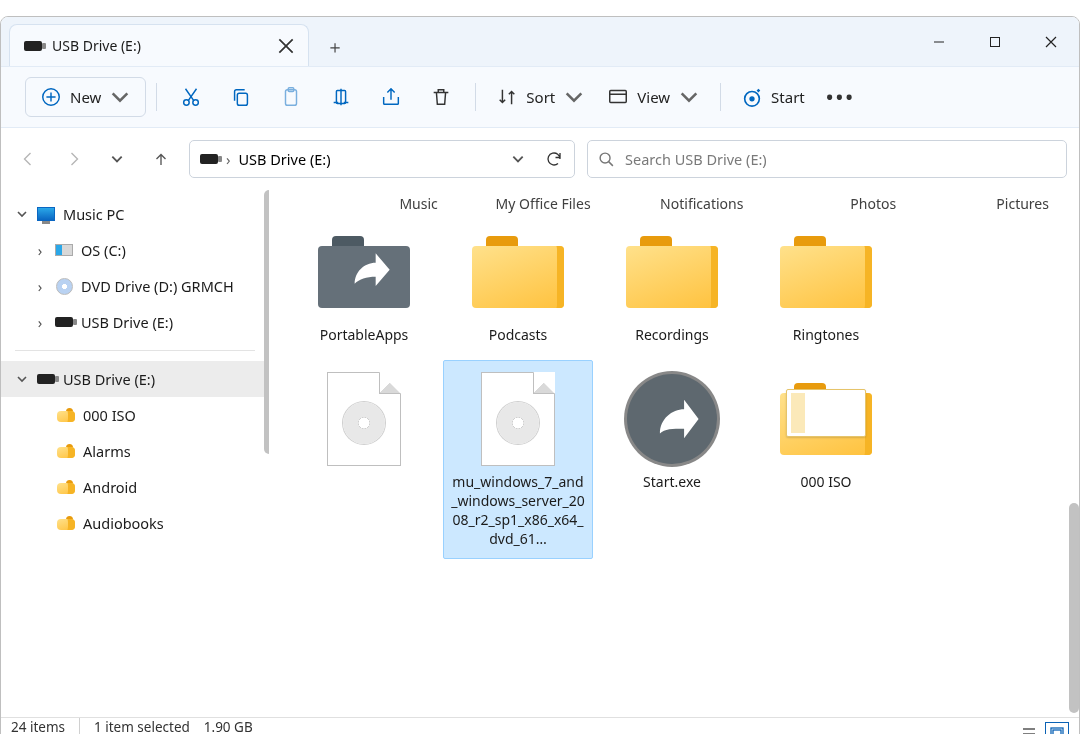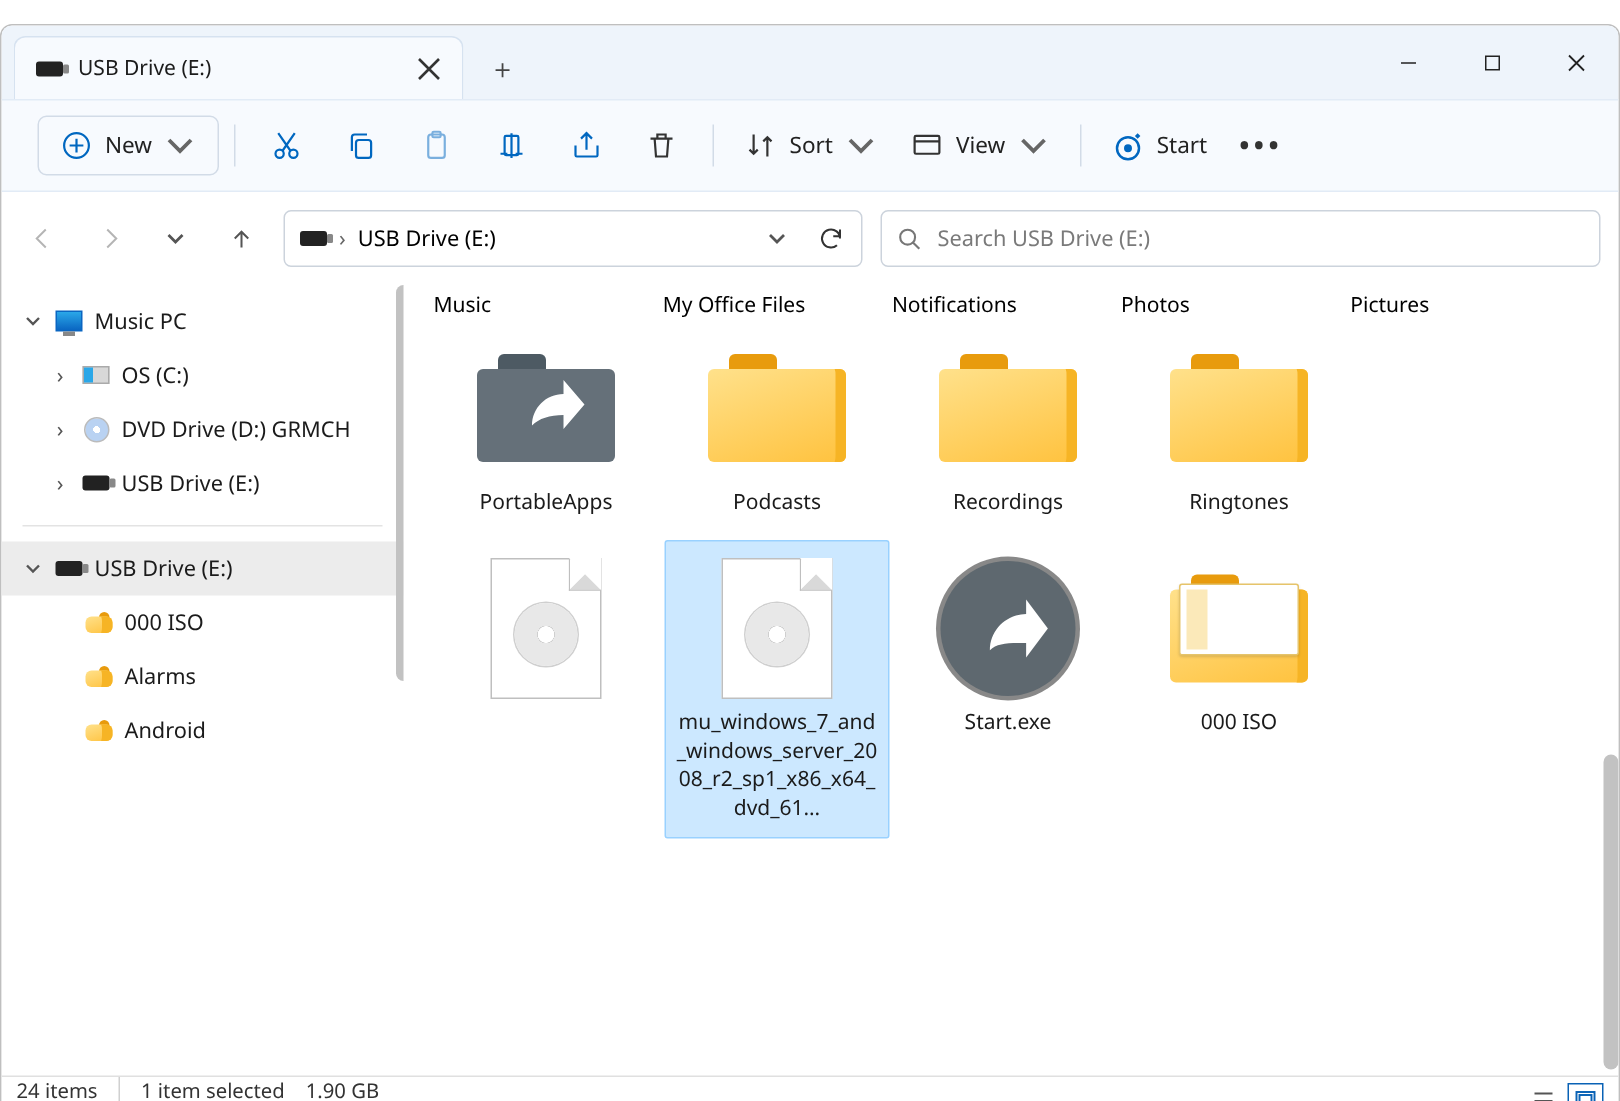--- a/index.html
+++ b/index.html
@@ -68,21 +68,21 @@
   .nav-item.indent2{ padding-left:56px;}
   .nav-item.active { background:#ececec; }
   .ic { width:18px; height:18px; display:flex; align-items:center; justify-content:center;}
   .nav-divider{ height:1px; background:#e3e3e3; margin:10px 14px;}
   .nav-scrollbar{ position:absolute; right:-5px; top:0; width:10px; height:264px; background:#c2c2c2; border-radius:5px;}
 
   
   .content-wrap{ flex:1; position:relative; display:flex; min-width:0;}
   .content { flex:1; overflow:hidden; padding:0 20px; position:relative;}
   .row-labels{ display:flex; gap:4px; padding-top:4px;}
-  .row-labels div{ width:150px; text-align:left; font-size:14px; color:#000000;}
+  .row-labels div{ width:150px; text-align:right; font-size:14px; color:#404040;}
   .item-grid{ display:flex; flex-wrap:wrap; gap:4px 4px; align-content:flex-start; }
   .item { width:150px; padding:10px 6px; display:flex; flex-direction:column; align-items:center; gap:6px; border:1px solid transparent; border-radius:2px; cursor:pointer;}
   .item.selected { background:var(--sel); border-color:var(--sel-border);}
   .item .thumb { width:96px; height:96px; display:flex; align-items:center; justify-content:center;}
   .item .name { font-size:14px; text-align:center; line-height:1.35; color:#1b1b1b; max-height:96px; overflow:hidden; word-break:break-all;}
   .content-scrollbar{ width:10px; background:transparent; display:flex; align-items:flex-end;}
   .content-scrollbar .thumb{ width:10px; height:210px; background:#c2c2c2; border-radius:5px; margin-bottom:4px; margin-left:auto;}
 
   
   .statusbar{ height:32px; border-top:1px solid #e0e0e0; display:flex; padding:0 10px; font-size:13.5px; color:#333; gap:14px; background:#fff;}
@@ -354,20 +354,29 @@
       </div>
       <div class="nav-item indent2">
         <span class="ic">
             <div class="folder-ic small">
               <div class="tab"></div>
               <div class="body"></div>
             </div>
           </span>
         <span>Android</span>
       </div>
+      <div class="nav-item indent2">
+        <span class="ic">
+            <div class="folder-ic small">
+              <div class="tab"></div>
+              <div class="body"></div>
+            </div>
+          </span>
+        <span>Audiobooks</span>
+      </div>
     </div>
 
     <div class="content-wrap">
       <div class="content">
 
         <div class="row-labels">
           <div>Music</div>
           <div>My Office Files</div>
           <div>Notifications</div>
           <div>Photos</div>

